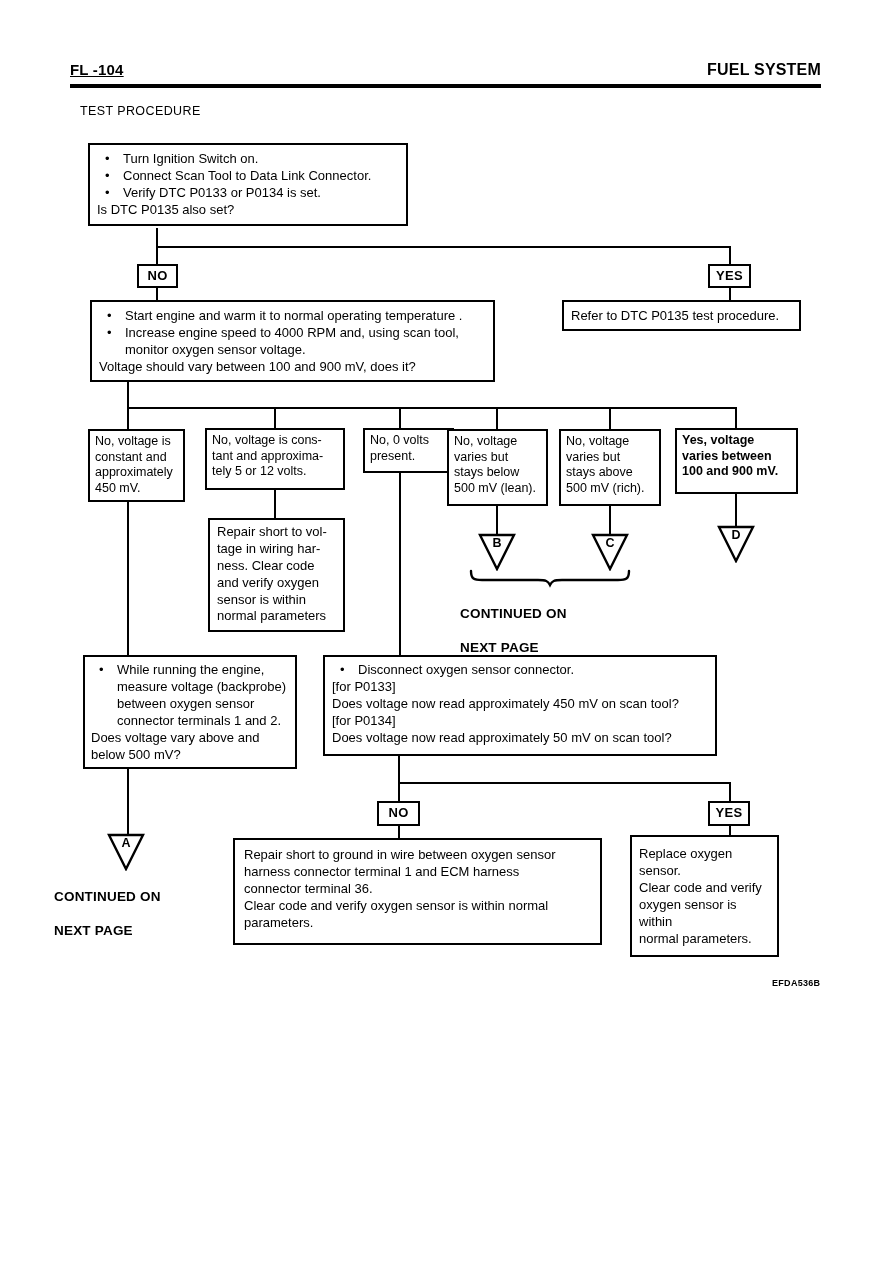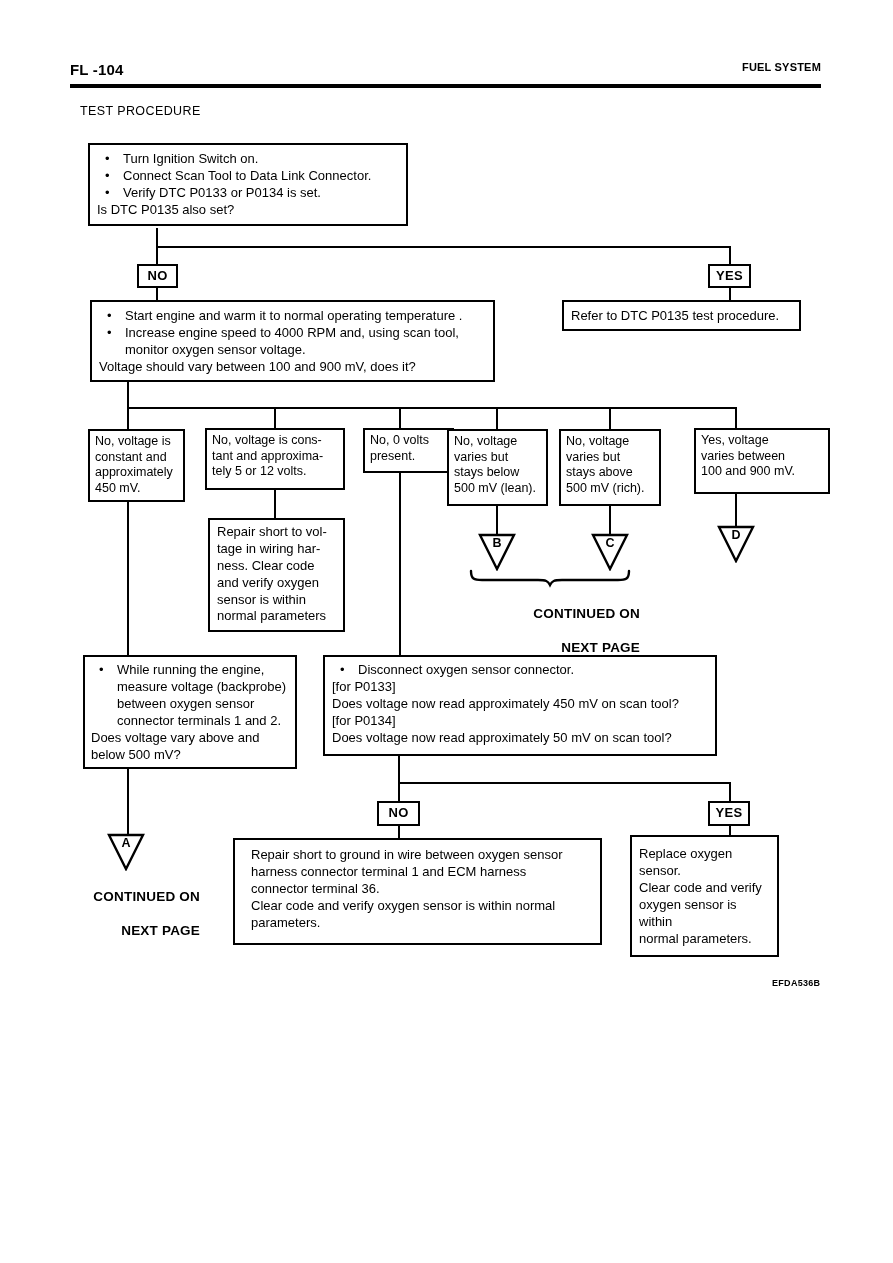--- a/index.html
+++ b/index.html
@@ -2,22 +2,22 @@
 <html><head>
 <meta charset="utf-8">
 <style>
   html,body { margin:0; padding:0; background:#e8e8e8; }
   .page {
     position:relative; width:893px; height:1263px; margin:0 auto;
     background:#ffffff; color:#000;
     font-family:"Liberation Sans","DejaVu Sans",sans-serif;
     overflow:hidden;
   }
-  .hdr-left  { position:absolute; left:70px;  top:61px; font-size:15px; font-weight:bold; letter-spacing:0.2px; }
-  .hdr-right { position:absolute; right:72px; top:61px; font-size:11px; font-weight:bold; letter-spacing:0.2px; }
+  .hdr-left  { position:absolute; left:70px;  top:61px; font-size:15px; font-weight:bold; letter-spacing:0.2px;text-decoration:underline; }
+  .hdr-right { position:absolute; right:72px; top:61px; font-size:16px; font-weight:bold; letter-spacing:0.2px; }
   .hdr-rule  { position:absolute; left:70px; top:84px; width:751px; height:4px; background:#000; }
   .section-title { position:absolute; left:80px; top:104px; font-size:12.5px; font-weight:normal; letter-spacing:0.4px; }
 
   .box {
     position:absolute; border:2px solid #000; background:#fff;
     box-sizing:border-box; font-size:13px; line-height:1.31; padding:5px 7px;
   }
   .box.small { font-size:12.5px; line-height:1.25; padding:3px 5px; }
   .pre { white-space:pre-line; }
   .bline { display:flex; }
@@ -29,21 +29,21 @@
   .decision {
     position:absolute; border:2px solid #000; background:#fff; box-sizing:border-box;
     font-size:13px; font-weight:bold; text-align:center; padding-top:2px; letter-spacing:0.3px;
   }
 
   .tri { position:absolute; width:38px; height:38px; }
   .tri svg { display:block; }
   .tri .letter { position:absolute; top:3px; left:0; width:100%; text-align:center;
                  font-size:12.5px; font-weight:bold; }
 
-  .continued { position:absolute; font-size:13.5px; font-weight:bold; text-align:right;
+  .continued { position:absolute; font-size:13.5px; font-weight:bold; text-align:left;
                white-space:pre-line; line-height:1.25; letter-spacing:0.2px; }
 
   .brace { position:absolute; }
 
   .figcode { position:absolute; left:772px; top:978px; font-size:9px; font-weight:bold; letter-spacing:0.3px; }
 </style>
 </head>
 <body>
 
 <div class="page">
@@ -115,21 +115,21 @@
   <div class="box small pre" style="left:363px; top:428px; width:91px; min-height:45px;"><span class="pre">No, 0 volts
 present.</span></div>
   <div class="box small pre" style="left:447px; top:429px; width:101px; min-height:77px;"><span class="pre">No, voltage
 varies but
 stays below
 500 mV (lean).</span></div>
   <div class="box small pre" style="left:559px; top:429px; width:102px; min-height:77px;"><span class="pre">No, voltage
 varies but
 stays above
 500 mV (rich).</span></div>
-  <div class="box small pre" style="left:694px; top:428px; width:136px; min-height:66px;"><span class="pre">Yes, voltage
+  <div class="box small pre" style="left:675px; top:428px; width:123px; min-height:66px;font-weight:bold;"><span class="pre">Yes, voltage
 varies between
 100 and 900 mV.</span></div>
 
   <div class="vline" style="left:127px; top:502px; width:2px; height:153px;"></div>
   <div class="vline" style="left:274px; top:490px; width:2px; height:28px;"></div>
   <div class="vline" style="left:399px; top:473px; width:2px; height:182px;"></div>
   <div class="vline" style="left:496px; top:506px; width:2px; height:28px;"></div>
   <div class="vline" style="left:609px; top:506px; width:2px; height:28px;"></div>
   <div class="vline" style="left:735px; top:494px; width:2px; height:32px;"></div>
 
@@ -210,21 +210,21 @@
   <div class="hline" style="left:398px; top:782px; width:333px; height:2px;"></div>
   <div class="vline" style="left:398px; top:782px; width:2px; height:19px;"></div>
   <div class="vline" style="left:729px; top:782px; width:2px; height:19px;"></div>
 
   <div class="decision" style="left:377px; top:801px; width:43px; height:25px;">NO</div>
   <div class="decision" style="left:708px; top:801px; width:42px; height:25px;">YES</div>
 
   <div class="vline" style="left:398px; top:826px; width:2px; height:13px;"></div>
   <div class="vline" style="left:729px; top:826px; width:2px; height:10px;"></div>
 
-  <div class="box" style="left:233px; top:838px; width:369px; min-height:107px; padding:6px 16px;">
+  <div class="box" style="left:233px; top:838px; width:369px; min-height:107px; padding:6px 9px;">
     <span class="pre">Repair short to ground in wire between oxygen sensor
 harness connector terminal 1 and ECM harness
 connector terminal 36.
 Clear code and verify oxygen sensor is within normal
 parameters.</span>
   </div>
 
   <div class="box" style="left:630px; top:835px; width:149px; min-height:96px; padding:8px 7px;">
     <span class="pre">Replace oxygen sensor.
 Clear code and verify

